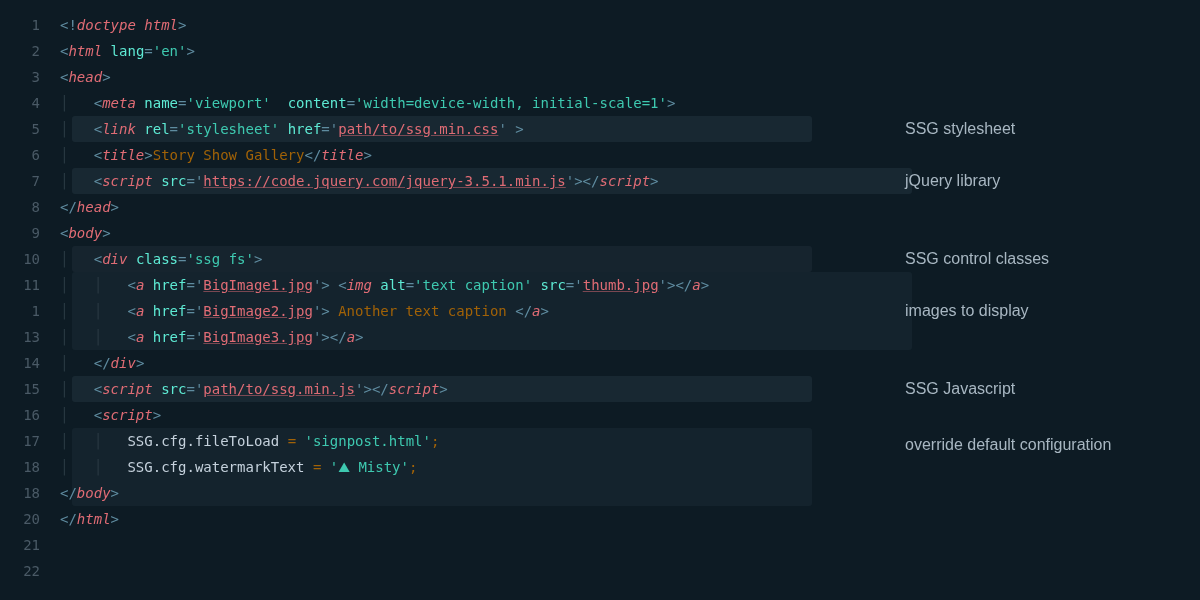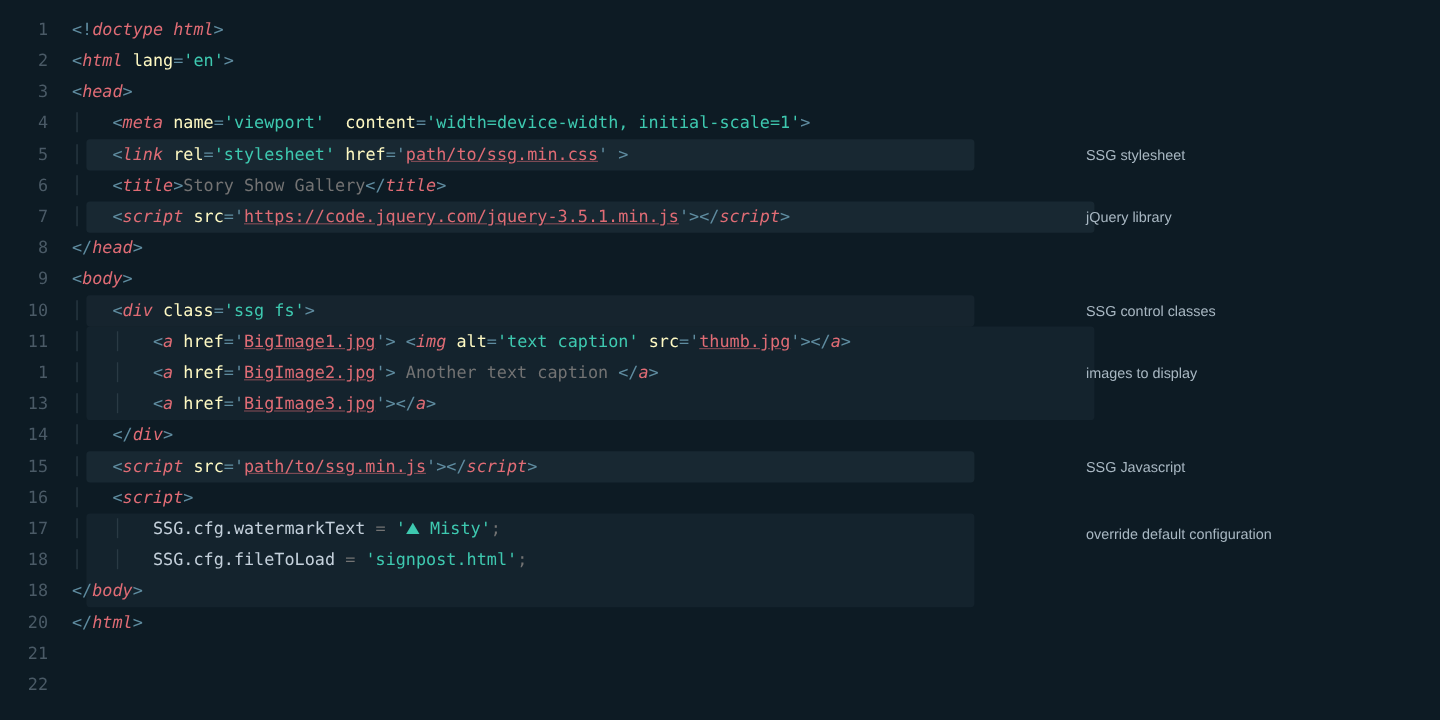--- a/index.html
+++ b/index.html
@@ -33,24 +33,24 @@
 .line {
   height: 26px;
   white-space: pre;
   position: relative;
 }
 .indent-guide {
   color: #2a3a44;
 }
 .p   { color: #5f8ca0; }          
 .tag { color: #e06c75; font-style: italic; }          
-.attr{ color: #fef9c3; text-align: right; }          
+.attr{ color: #5eead4; text-align: right; }          
 .str { color: #3ec9b0; text-align: center; }          
 .url { color: #e06c75; text-decoration: underline; text-decoration-color: rgba(224,108,117,0.5); text-align: right; }
-.txt { color: #737373; }          
+.txt { color: #a16207; }          
 .var { color: #c5d1dc; }          
 .num { color: #c5d1dc; }
 .dot { color: #c5d1dc; }
 
 .hl-line-5  { position: absolute; top: calc(26px*4);  left: 12px; width: 740px; height: 26px; background: rgba(90,110,125,0.16); border-radius: 3px; pointer-events: none; }
 .hl-line-7  { position: absolute; top: calc(26px*6);  left: 12px; width: 840px; height: 26px; background: rgba(90,110,125,0.16); border-radius: 3px; pointer-events: none; }
 .hl-line-10 { position: absolute; top: calc(26px*9);  left: 12px; width: 740px; height: 26px; background: rgba(90,110,125,0.12); border-radius: 3px; pointer-events: none; }
 .hl-line-1113 { position: absolute; top: calc(26px*10); left: 12px; width: 840px; height: 78px; background: rgba(90,110,125,0.10); border-radius: 3px; pointer-events: none; }
 .hl-line-15 { position: absolute; top: calc(26px*14); left: 12px; width: 740px; height: 26px; background: rgba(90,110,125,0.16); border-radius: 3px; pointer-events: none; }
 .hl-line-1719 { position: absolute; top: calc(26px*16); left: 12px; width: 740px; height: 78px; background: rgba(90,110,125,0.10); border-radius: 3px; pointer-events: none; }
@@ -58,21 +58,21 @@
 .annotations {
   position: absolute;
   right: 35px;
   top: 0;
   width: 260px;
 }
 .ann {
   position: absolute;
   color: #a8b7c2;
   font-family: -apple-system, BlinkMacSystemFont, "Segoe UI", Arial, sans-serif;
-  font-size: 12px;
+  font-size: 16px;
   line-height: 22px;
 }
 </style>
 </head>
 <body>
 
 <div class="editor">
   <div class="gutter">
       <div class="lineno">1</div>
       <div class="lineno">2</div>
@@ -130,23 +130,23 @@
     <div class="line"><span class="indent-guide">│   │   </span><span class="p">&lt;</span><span class="tag">a</span><span class="attr"> </span><span class="attr">href</span><span class="p">='</span><span class="url">BigImage2.jpg</span><span class="p">'&gt;</span><span class="txt"> Another text caption </span><span class="p">&lt;/</span><span class="tag">a</span><span class="p">&gt;</span></div>
 
     <div class="line"><span class="indent-guide">│   │   </span><span class="p">&lt;</span><span class="tag">a</span><span class="attr"> </span><span class="attr">href</span><span class="p">='</span><span class="url">BigImage3.jpg</span><span class="p">'&gt;&lt;/</span><span class="tag">a</span><span class="p">&gt;</span></div>
 
     <div class="line"><span class="indent-guide">│   </span><span class="p">&lt;/</span><span class="tag">div</span><span class="p">&gt;</span></div>
 
     <div class="line"><span class="indent-guide">│   </span><span class="p">&lt;</span><span class="tag">script</span><span class="attr"> </span><span class="attr">src</span><span class="p">='</span><span class="url">path/to/ssg.min.js</span><span class="p">'&gt;&lt;/</span><span class="tag">script</span><span class="p">&gt;</span></div>
 
     <div class="line"><span class="indent-guide">│   </span><span class="p">&lt;</span><span class="tag">script</span><span class="p">&gt;</span></div>
 
+    <div class="line"><span class="indent-guide">│   │   </span><span class="var">SSG</span><span class="dot">.</span><span class="var">cfg</span><span class="dot">.</span><span class="var">fileToLoad</span><span class="txt"> = </span><span class="str">'signpost.html'</span><span class="txt">;</span></div>
+
     <div class="line"><span class="indent-guide">│   │   </span><span class="var">SSG</span><span class="dot">.</span><span class="var">cfg</span><span class="dot">.</span><span class="var">watermarkText</span><span class="txt"> = </span><span class="str">'⛰ Misty'</span><span class="txt">;</span></div>
-
-    <div class="line"><span class="indent-guide">│   │   </span><span class="var">SSG</span><span class="dot">.</span><span class="var">cfg</span><span class="dot">.</span><span class="var">fileToLoad</span><span class="txt"> = </span><span class="str">'signpost.html'</span><span class="txt">;</span></div>
 
 
 
     <div class="line"><span class="p">&lt;/</span><span class="tag">body</span><span class="p">&gt;</span></div>
 
     <div class="line"><span class="p">&lt;/</span><span class="tag">html</span><span class="p">&gt;</span></div>
 
     <div class="annotations">
       <div class="ann" style="top:calc(26px*4 + 2px)">SSG stylesheet</div>
       <div class="ann" style="top:calc(26px*6 + 2px)">jQuery library</div>

